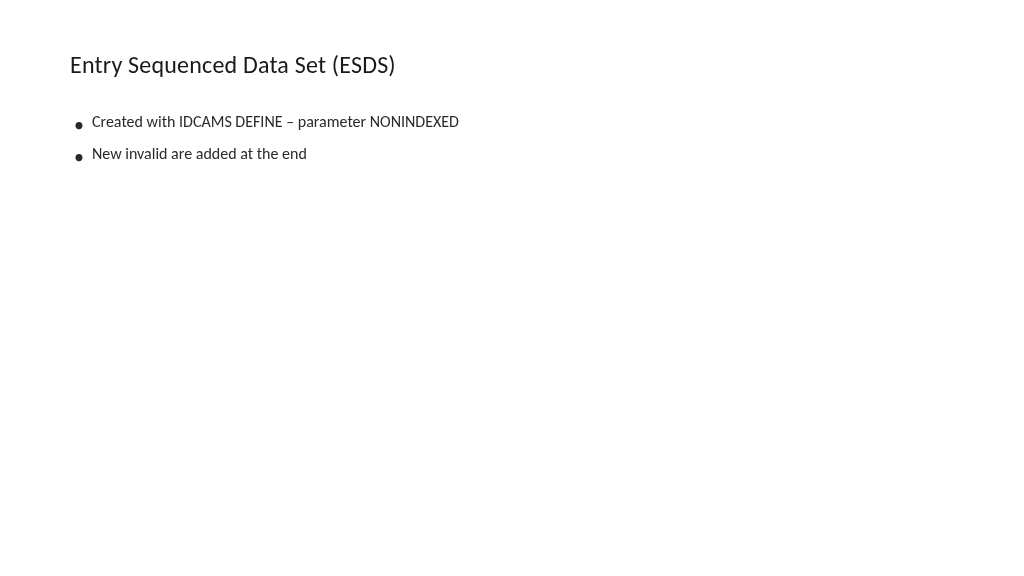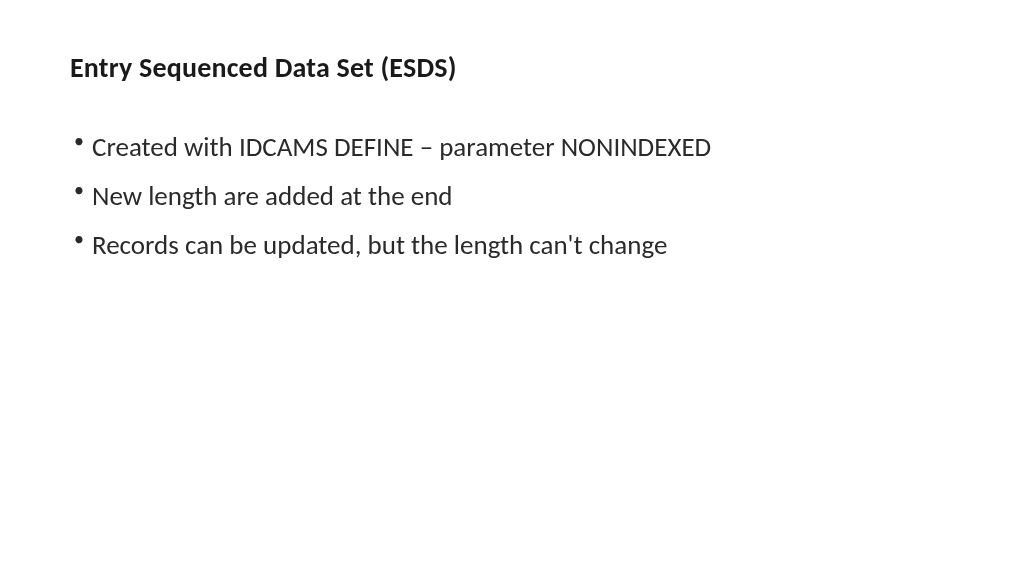--- a/index.html
+++ b/index.html
@@ -10,32 +10,32 @@
     body {
       width: 1024px;
       height: 576px;
       background: #ffffff;
       font-family: Calibri, "Segoe UI", Arial, sans-serif;
       color: #1a1a1a;
       padding: 50px 70px;
       overflow: hidden;
     }
     .slide-title {
-      font-size: 28px;
-      font-weight: 700;
+      font-size: 24px;
+      font-weight: 400;
       color: #1a1a1a;
-      margin-bottom: 40px;
+      margin-bottom: 30px;
       letter-spacing: 0.2px;
     }
     .bullet-list {
       list-style: none;
       padding-left: 0;
     }
     .bullet-item {
-      font-size: 27px;
+      font-size: 16px;
       line-height: 1.6;
       color: #2a2a2a;
       padding-left: 22px;
       position: relative;
       margin-bottom: 6px;
     }
     .bullet-item::before {
       content: "•";
       position: absolute;
       left: 4px;
@@ -44,15 +44,14 @@
       color: #2a2a2a;
     }
   </style>
 </head>
 <body>
 
 <h1 class="slide-title">Entry Sequenced Data Set (ESDS)</h1>
 
 <ul class="bullet-list">
   <li class="bullet-item">Created with IDCAMS DEFINE – parameter NONINDEXED</li>
-  <li class="bullet-item">New length are added at the end</li>
-  <li class="bullet-item">Records can be updated, but the length can't change</li>
+  <li class="bullet-item">New invalid are added at the end</li>
 </ul>
 
 </body></html>

